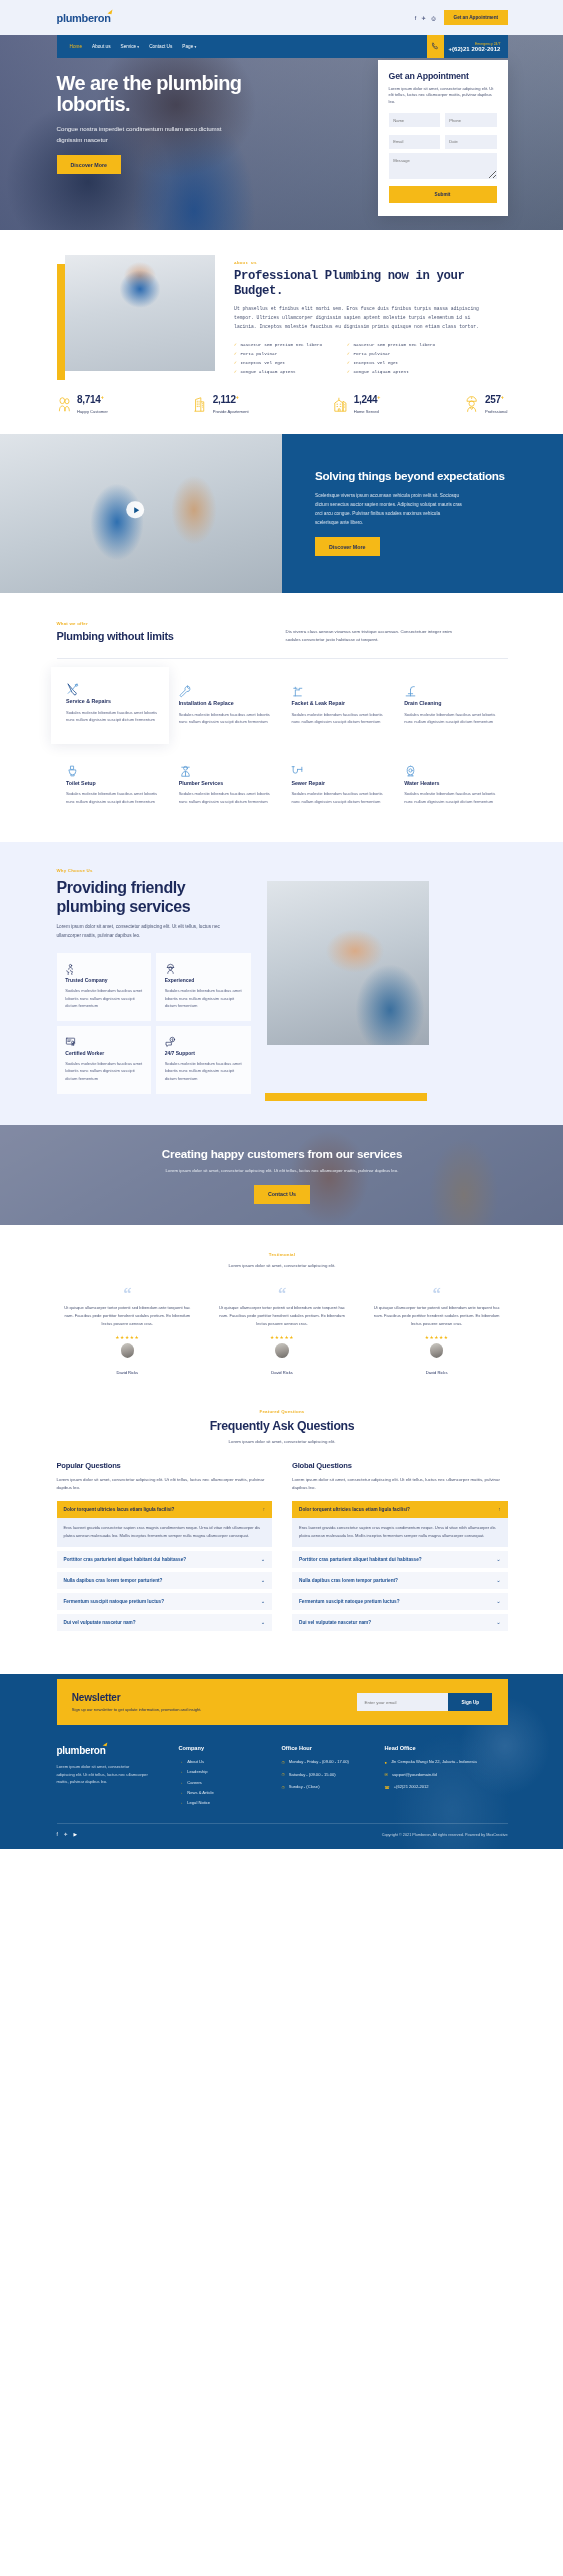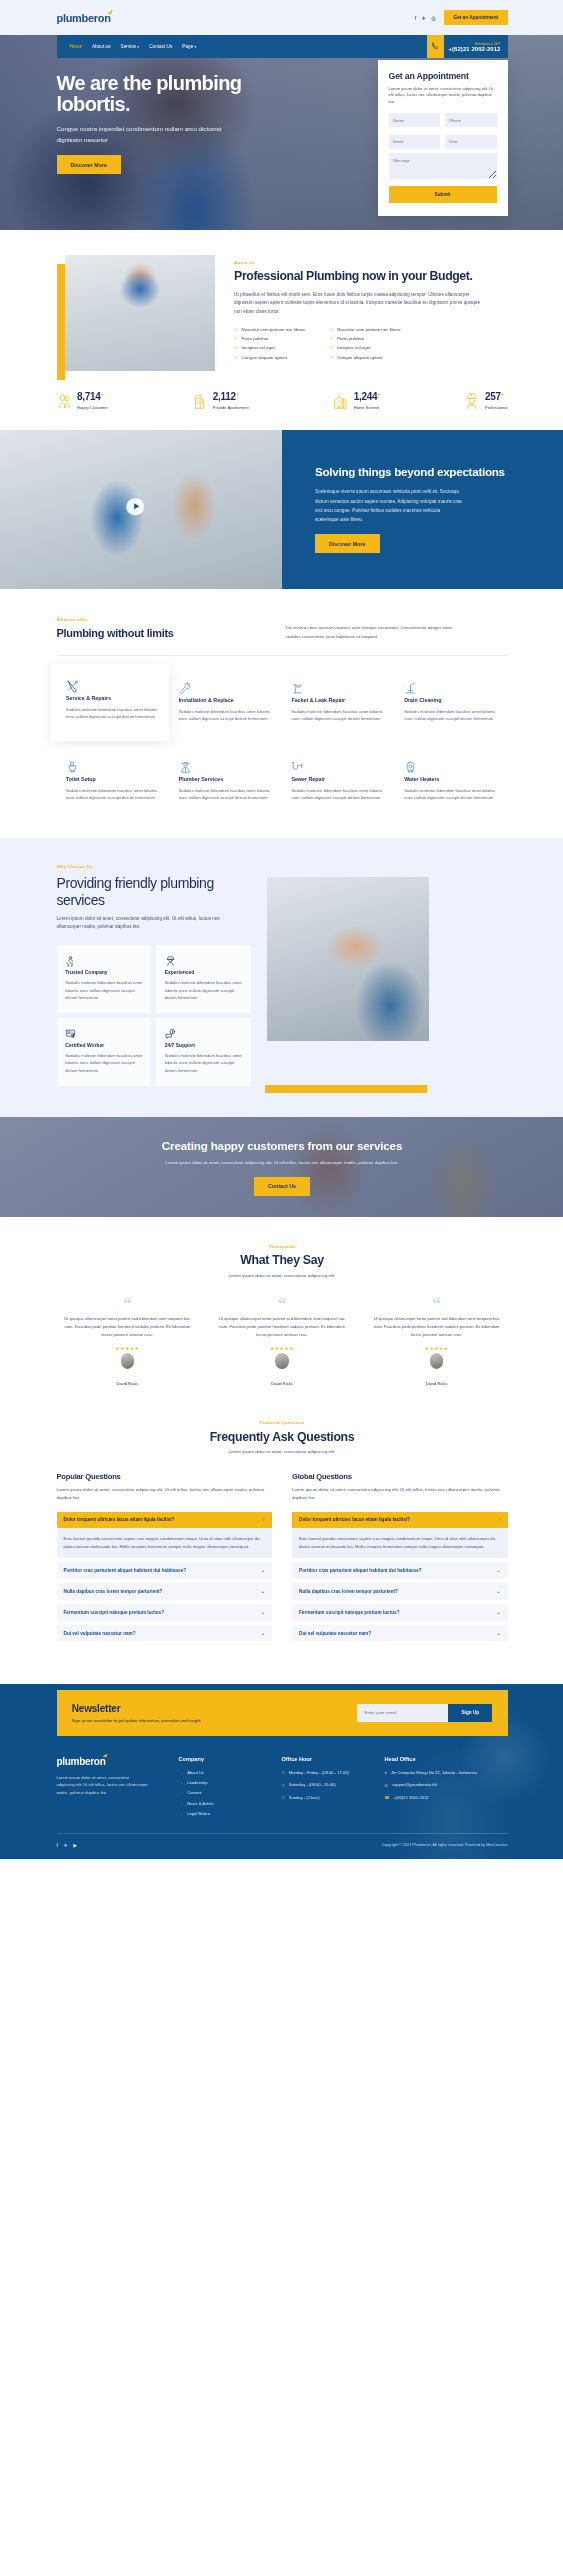--- a/index.html
+++ b/index.html
@@ -64,21 +64,21 @@
       width:100%; background:#eceff7; border:none; padding:4.7px 4.7px; font-size:4.1px;
       color:#7a8296; font-family:"Liberation Sans", sans-serif; outline:none; }
   .ta { margin-top:4.1px; }
   .ta textarea { height:26px; resize:vertical; }
   .btn-submit { width:100%; background:#f5b917; border:none; color:#1d2a5b; font-size:4.7px;
       font-weight:bold; padding:5.9px 0; margin-top:4.7px; cursor:pointer;
       font-family:"Liberation Sans", sans-serif; }
 
   
   .about { padding:25px 0 0; }
-  .about-inner { width:451px; margin:0 auto; display:flex; align-items:flex-start; }
+  .about-inner { width:451px; margin:0 auto; display:flex; align-items:flex-start;font-family:Liberation Mono, monospace; }
   .about-img-wrap { width:160px; position:relative; flex-shrink:0; }
   .about-img { width:150px; height:116px; margin-left:8.2px;
       background:
         radial-gradient(ellipse 33px 30.5px at 75px 34px,#2d6bb0 0%, rgba(45,107,176,0) 62%),
         radial-gradient(ellipse 27px 23.5px at 75px 21px,#d8a98a 0%, rgba(216,169,138,0) 60%),
         linear-gradient(170deg,#e7eaee 0%,#cfd6dd 45%,#b9c2cb 100%); }
   .about-bar { position:absolute; left:0; top:9.4px; width:8.2px; height:116px; background:#f5b917; }
   .about-txt { padding-left:17.6px; padding-top:4.7px; }
   .eyebrow { color:#f0b429; font-size:4.4px; font-weight:bold; letter-spacing:0.2px; }
   .about-txt h2 { font-size:12.3px; line-height:1.2; font-weight:bold; letter-spacing:-0.4px; margin-top:4.7px; }
@@ -124,21 +124,21 @@
   .svc-card { padding:10px 9.4px 11.7px; }
   .svc-card.featured { background:#fff; box-shadow:0 2.3px 13px rgba(29,42,91,.10); margin:-7px 0 -7px -5.9px; padding:15.3px 9.4px 17.6px 15.3px; }
   .svc-ico { width:13px; height:14px; color:#5b9bd5; margin-bottom:6.5px; }
   .svc-card h4 { font-size:5.3px; font-weight:bold; color:#1d2a5b; }
   .svc-card p { font-size:4.1px; line-height:1.8; color:#5a6384; margin-top:4.7px; }
 
   
   .why { background:#eef2fd; padding:26px 0 30.5px; }
   .why-inner { width:451px; margin:0 auto; display:flex; }
   .why-left { width:194px; }
-  .why-left h2 { font-size:14px; line-height:1.2; font-weight:normal; margin-top:5.3px; letter-spacing:-0.4px; }
+  .why-left h2 { font-size:16px; line-height:1.2; font-weight:bold; margin-top:5.3px; letter-spacing:-0.4px; }
   .why-left p.lead { font-size:4.7px; line-height:1.85; color:#4b5573; margin-top:6.5px; width:186px; }
   .why-cards { display:grid; grid-template-columns:1fr 1fr; gap:4.7px; margin-top:13px; }
   .why-card { background:#fbfcfe; padding:10px 8.8px 11.7px; }
   .why-ico { width:11px; height:11.7px; color:#1d2a5b; margin-bottom:7px; }
   .why-card h4 { font-size:5px; font-weight:bold; color:#1d2a5b; }
   .why-card p { font-size:4.1px; line-height:1.85; color:#5a6384; margin-top:4.1px; }
   .why-right { flex:1; position:relative; padding-left:16.4px; padding-top:13px; }
   .why-img { width:162px; height:164px; position:relative;
       background:
         radial-gradient(ellipse 47px 35px at 88px 70px,#d9ab88 0%, rgba(217,171,136,0) 62%),
@@ -598,21 +598,20 @@
 <section class="cta">
   <div class="cta-inner">
     <h2>Creating happy customers from our services</h2>
     <p>Lorem ipsum dolor sit amet, consectetur adipiscing elit. Ut elit tellus, luctus nec ullamcorper mattis, pulvinar dapibus leo.</p>
     <button class="btn-yellow">Contact Us</button>
   </div>
 </section>
 
 <section class="testi">
   <div class="eyebrow">Testimonial</div>
-  <h2>What They Say</h2>
   <div class="sub">Lorem ipsum dolor sit amet, consectetur adipiscing elit.</div>
   <div class="testi-grid">
     <div class="testi-card">
       <div class="quote">“</div>
       <p class="txt">Ut quisque ullamcorper tortor potenti sed bibendum ante torquent hac nam. Faucibus pede porttitor hendrerit sodales pretium. Ex bibendum lectus posuere aenean cras.</p>
       <div class="stars">★★★★★</div>
       <div class="avatar"></div>
       <div class="name">David Ricks</div>
     </div>
     <div class="testi-card">

